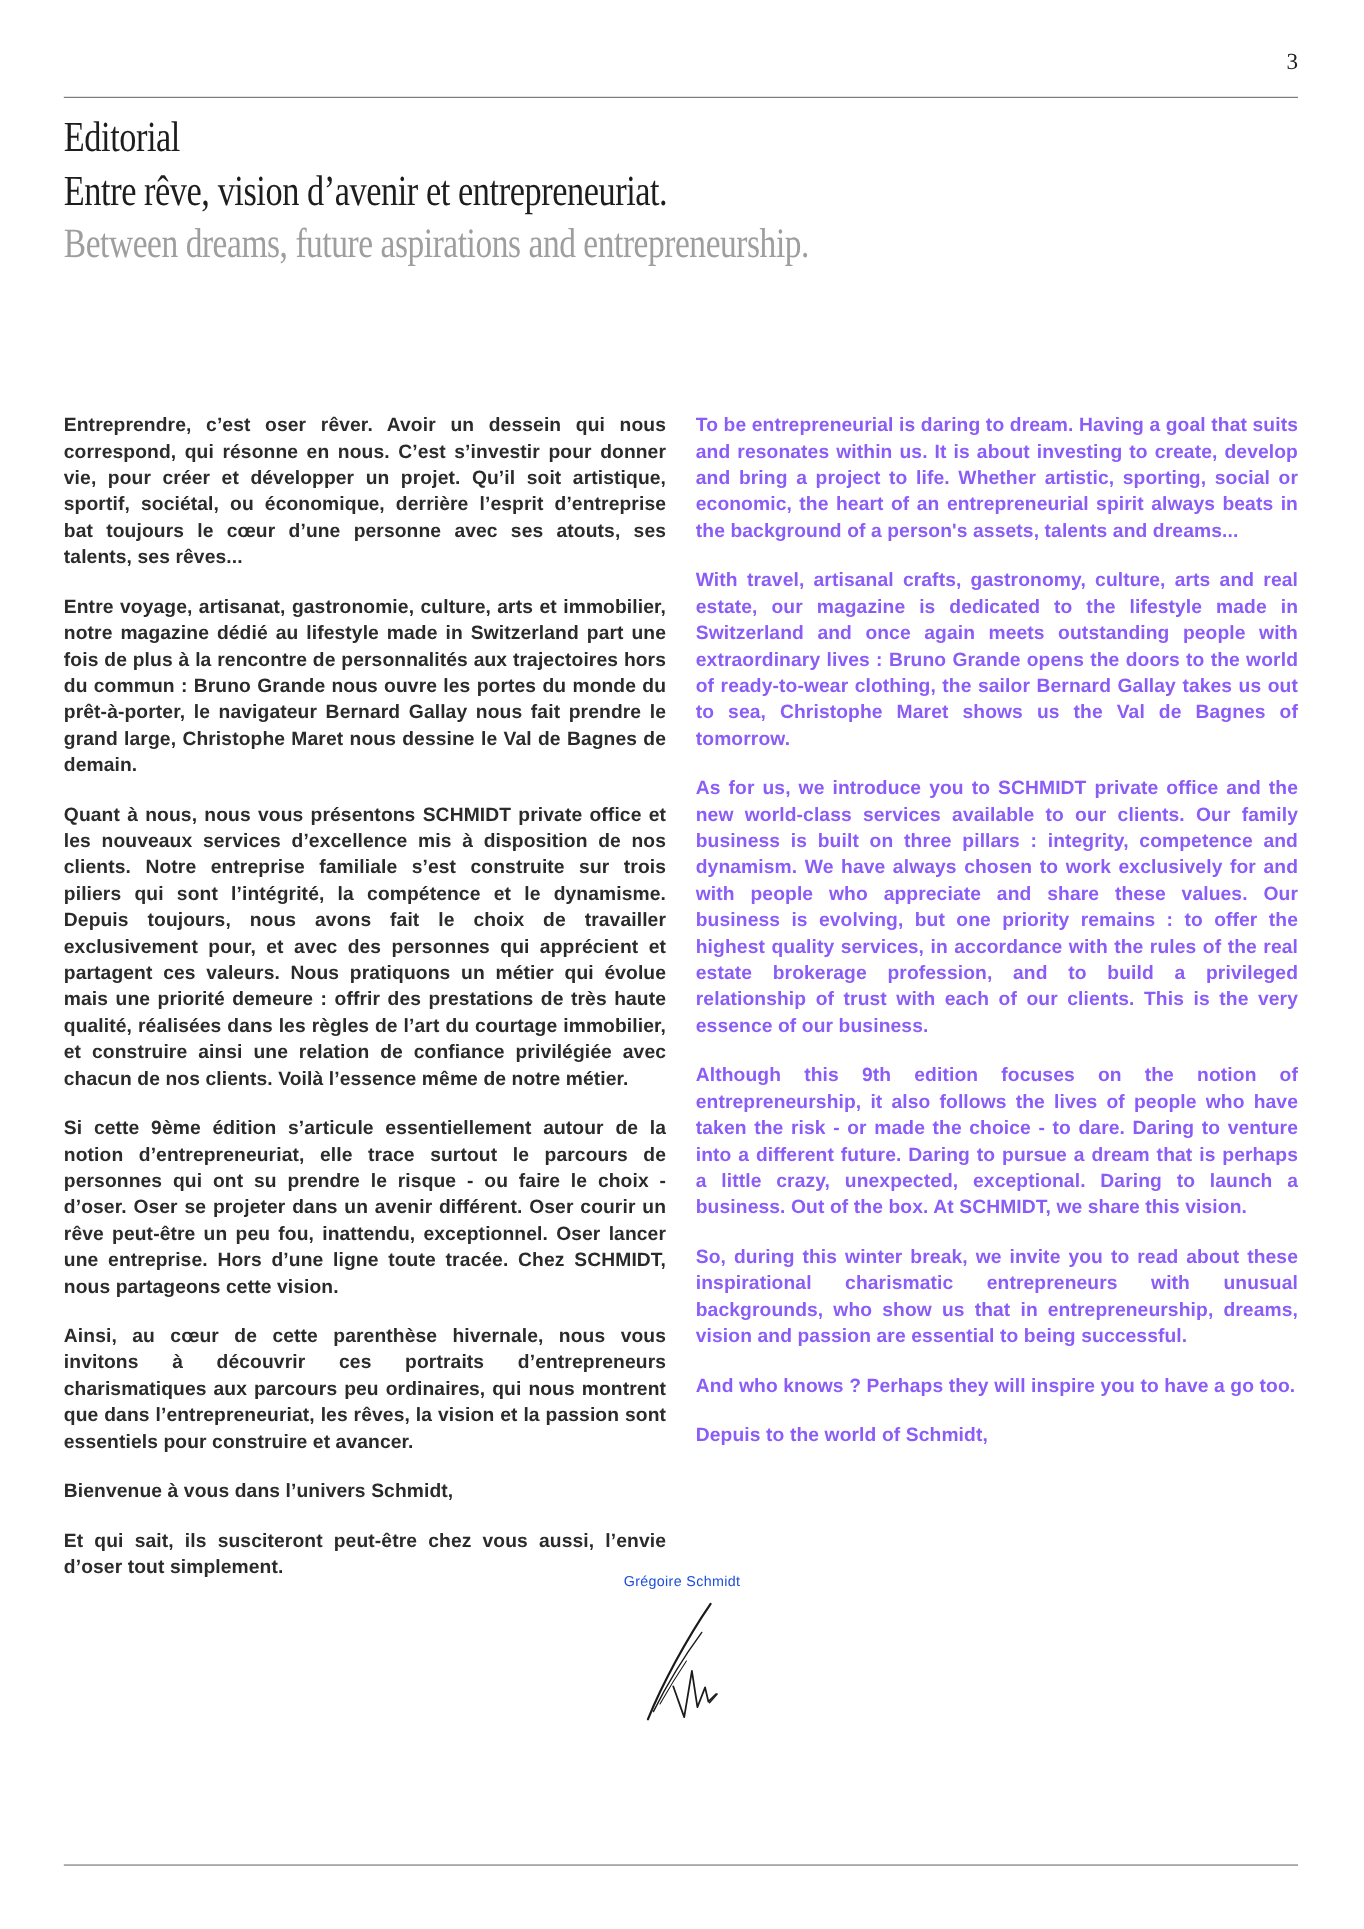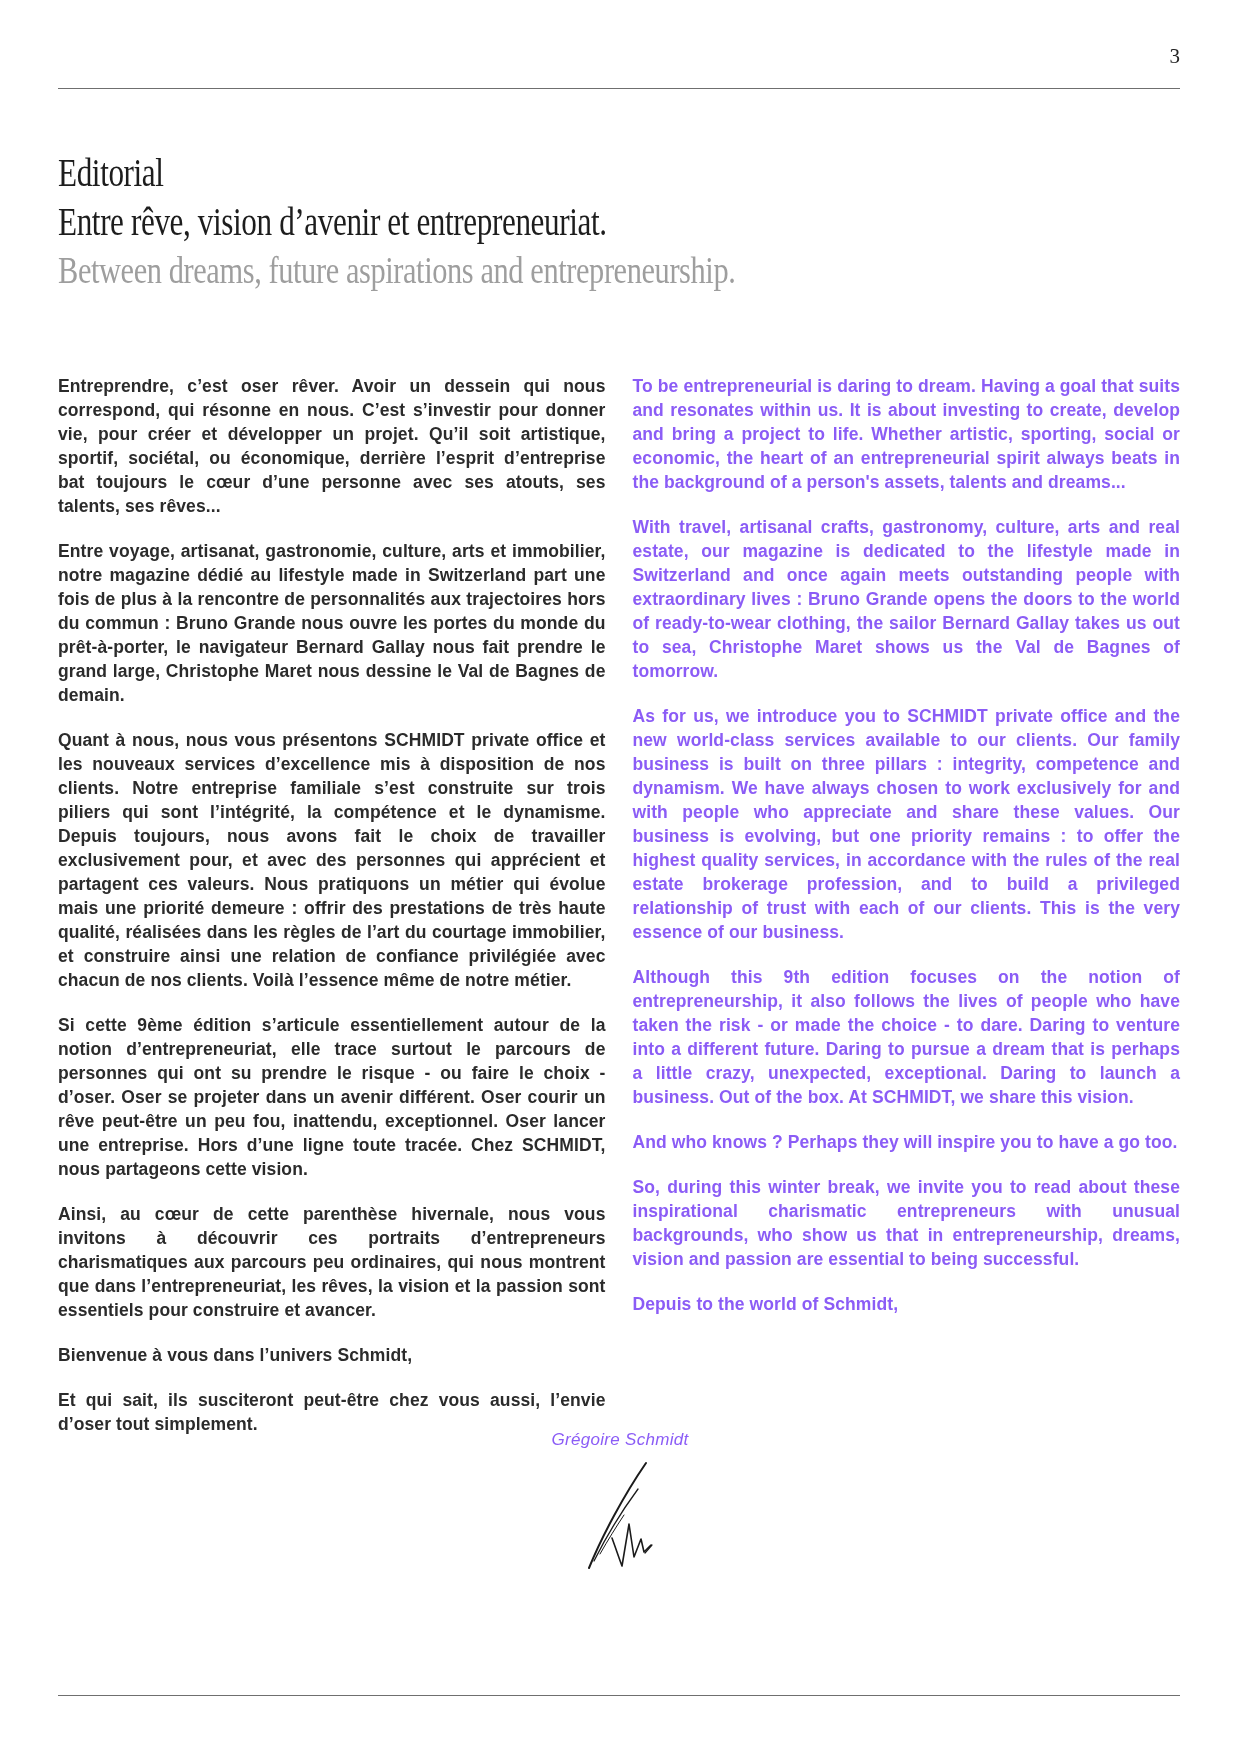--- a/index.html
+++ b/index.html
@@ -27,21 +27,21 @@
     position: absolute;
     left: 58px;
     right: 60px;
     height: 1px;
     background: #6f6f6f;
   }
   .rule-top { top: 88px; }
   .rule-bottom { top: 1695px; }
 
   
-  .masthead { position: absolute; left: 58px; top: 100px; white-space: nowrap; margin-top: 48px; }
+  .masthead { position: absolute; left: 58px; top: 100px; white-space: nowrap; }
   .masthead .line { margin: 0; font-weight: 400; font-family: "Liberation Serif", serif; }
   .line-section, .line-fr { font-size: 39px; line-height: 49px; color: #1d1d1d; }
   .line-en { font-size: 38px; line-height: 49px; color: #9e9e9e; text-decoration: underline; }
   .squeeze {
     display: inline-block;
     transform: scaleX(0.80);
     transform-origin: 0 50%;
     letter-spacing: -0.5px;
   }
 
@@ -67,24 +67,23 @@
 
   
   .signature {
     position: absolute;
     top: 1430px;
     left: 0;
     width: 100%;
     text-align: center;
   }
   .signature-name {
-    font-size: 17px;
-    color: #8b5cf6;
+    font-size: 13px;
+    color: #1d4ed8;
     letter-spacing: 0.3px;
-    font-style: italic;
   }
   .signature-scribble {
     display: block;
     margin: 8px auto 0 auto;
   }
 </style>
 </head>
 <body>
 
 <div class="page">
@@ -106,22 +105,22 @@
         <p>Si cette 9ème édition s’articule essentiellement autour de la notion d’entrepreneuriat, elle trace surtout le parcours de personnes qui ont su prendre le risque - ou faire le choix - d’oser. Oser se projeter dans un avenir différent. Oser courir un rêve peut-être un peu fou, inattendu, exceptionnel. Oser lancer une entreprise. Hors d’une ligne toute tracée. Chez SCHMIDT, nous partageons cette vision.</p>
         <p>Ainsi, au cœur de cette parenthèse hivernale, nous vous invitons à découvrir ces portraits d’entrepreneurs charismatiques aux parcours peu ordinaires, qui nous montrent que dans l’entrepreneuriat, les rêves, la vision et la passion sont essentiels pour construire et avancer.</p>
         <p>Bienvenue à vous dans l’univers Schmidt,</p>
         <p>Et qui sait, ils susciteront peut-être chez vous aussi, l’envie d’oser tout simplement.</p>
       </div>
     <div class="col col-en">
         <p>To be entrepreneurial is daring to dream. Having a goal that suits and resonates within us. It is about investing to create, develop and bring a project to life. Whether artistic, sporting, social or economic, the heart of an entrepreneurial spirit always beats in the background of a person's assets, talents and dreams...</p>
         <p>With travel, artisanal crafts, gastronomy, culture, arts and real estate, our magazine is dedicated to the lifestyle made in Switzerland and once again meets outstanding people with extraordinary lives : Bruno Grande opens the doors to the world of ready-to-wear clothing, the sailor Bernard Gallay takes us out to sea, Christophe Maret shows us the Val de Bagnes of tomorrow.</p>
         <p>As for us, we introduce you to SCHMIDT private office and the new world-class services available to our clients. Our family business is built on three pillars : integrity, competence and dynamism. We have always chosen to work exclusively for and with people who appreciate and share these values. Our business is evolving, but one priority remains : to offer the highest quality services, in accordance with the rules of the real estate brokerage profession, and to build a privileged relationship of trust with each of our clients. This is the very essence of our business.</p>
         <p>Although this 9th edition focuses on the notion of entrepreneurship, it also follows the lives of people who have taken the risk - or made the choice - to dare. Daring to venture into a different future. Daring to pursue a dream that is perhaps a little crazy, unexpected, exceptional. Daring to launch a business. Out of the box. At SCHMIDT, we share this vision.</p>
+        <p>So, during this winter break, we invite you to read about these inspirational charismatic entrepreneurs with unusual backgrounds, who show us that in entrepreneurship, dreams, vision and passion are essential to being successful.</p>
         <p>And who knows ? Perhaps they will inspire you to have a go too.</p>
-        <p>So, during this winter break, we invite you to read about these inspirational charismatic entrepreneurs with unusual backgrounds, who show us that in entrepreneurship, dreams, vision and passion are essential to being successful.</p>
         <p>Depuis to the world of Schmidt,</p>
       </div>
   </div>
 
   <div class="signature">
     <div class="signature-name">Grégoire Schmidt</div>
     <svg class="signature-scribble" width="82" height="114" viewBox="0 0 82 114" fill="none" xmlns="http://www.w3.org/2000/svg">
       <path d="M10 110 C 23 78, 45 37, 67 5" stroke="#1b1b1b" stroke-width="2" stroke-linecap="round"></path>
       <path d="M15 103 C 29 75, 45 50, 59 31" stroke="#1b1b1b" stroke-width="1.3" stroke-linecap="round"></path>
       <path d="M21 96 C 29 82, 37 69, 45 57" stroke="#1b1b1b" stroke-width="1" stroke-linecap="round"></path>

